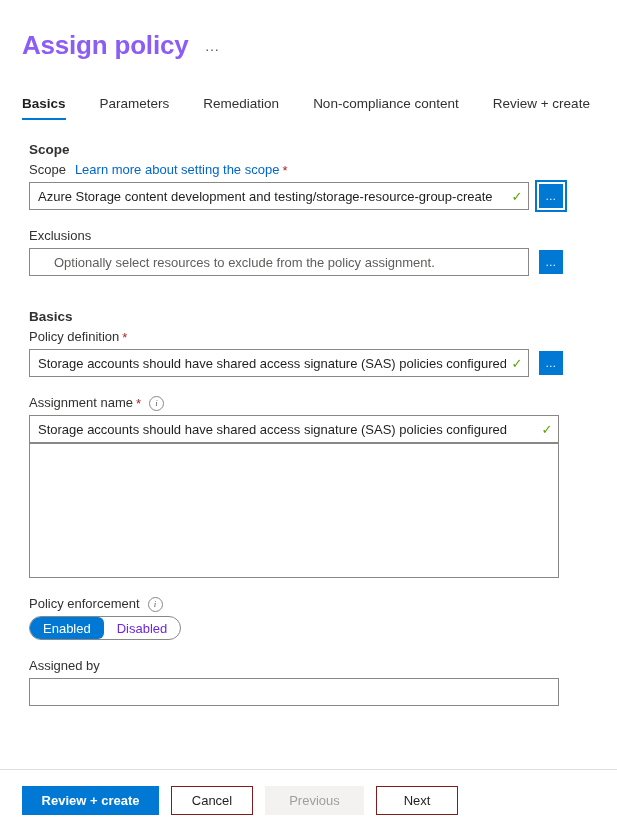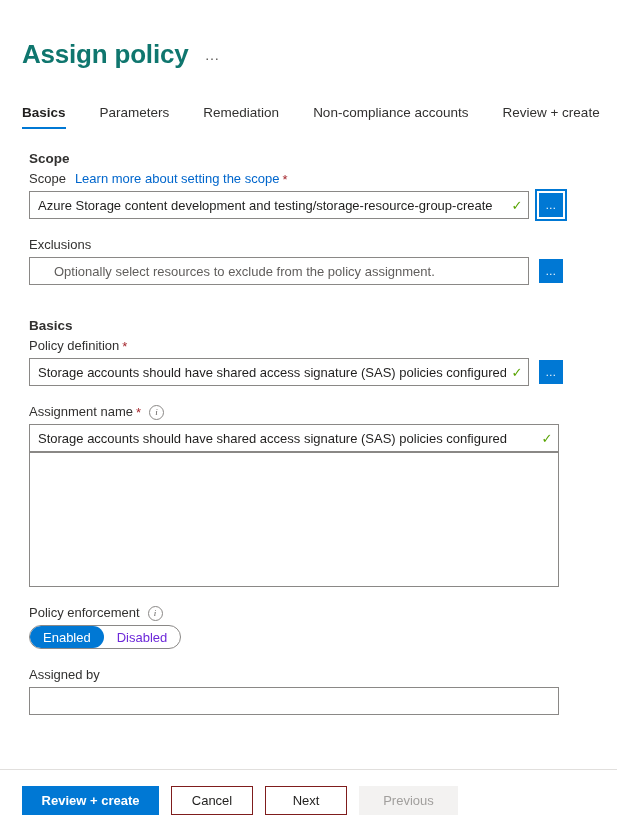--- a/index.html
+++ b/index.html
@@ -19,24 +19,23 @@
 
   
   .page-header {
     display: flex;
     align-items: baseline;
     padding: 30px 0 0 22px;
   }
   .page-title {
     font-size: 26px;
     font-weight: 600;
-    color: #0f766e;
+    color: #8b5cf6;
     letter-spacing: -0.2px;
     line-height: 1.2;
-    margin-top: 9px;
   }
   .title-ellipsis {
     margin-left: 16px;
     font-size: 15px;
     color: #605e5c;
     letter-spacing: 1.5px;
     cursor: pointer;
     line-height: 1;
     position: relative;
     top: -3px;
@@ -214,21 +213,21 @@
     height: 100%;
     display: flex;
     align-items: center;
     color: #6d28d9;
     box-sizing: border-box;
     white-space: nowrap;
   }
   .toggle-opt.on {
     background: #0078d4;
     color: #ffffff;
-    border-radius: 11px;
+    border-radius: 6px;
     font-weight: 400;
   }
 
   
   .footer-divider {
     position: absolute;
     left: 0;
     right: 0;
     bottom: 61px;
     height: 1px;
@@ -284,21 +283,21 @@
 
 <div class="page-header">
   <div class="page-title">Assign policy</div>
   <div class="title-ellipsis">…</div>
 </div>
 
 <div class="tabs">
   <div class="tab active">Basics</div>
   <div class="tab">Parameters</div>
   <div class="tab">Remediation</div>
-  <div class="tab">Non-compliance accounts</div>
+  <div class="tab">Non-compliance content</div>
   <div class="tab">Review + create</div>
 </div>
 
 <div class="form-body">
 
   
   <div class="section-title">Scope</div>
 
   <div class="field-label">
     <span>Scope</span>
@@ -373,15 +372,15 @@
       <div class="value"></div>
     </div>
   </div>
 
 </div>
 
 <div class="footer-divider"></div>
 <div class="footer">
   <div class="btn btn-primary">Review + create</div>
   <div class="btn btn-default">Cancel</div>
+  <div class="btn btn-disabled">Previous</div>
   <div class="btn btn-default">Next</div>
-  <div class="btn btn-disabled">Previous</div>
 </div>
 
 </body></html>

